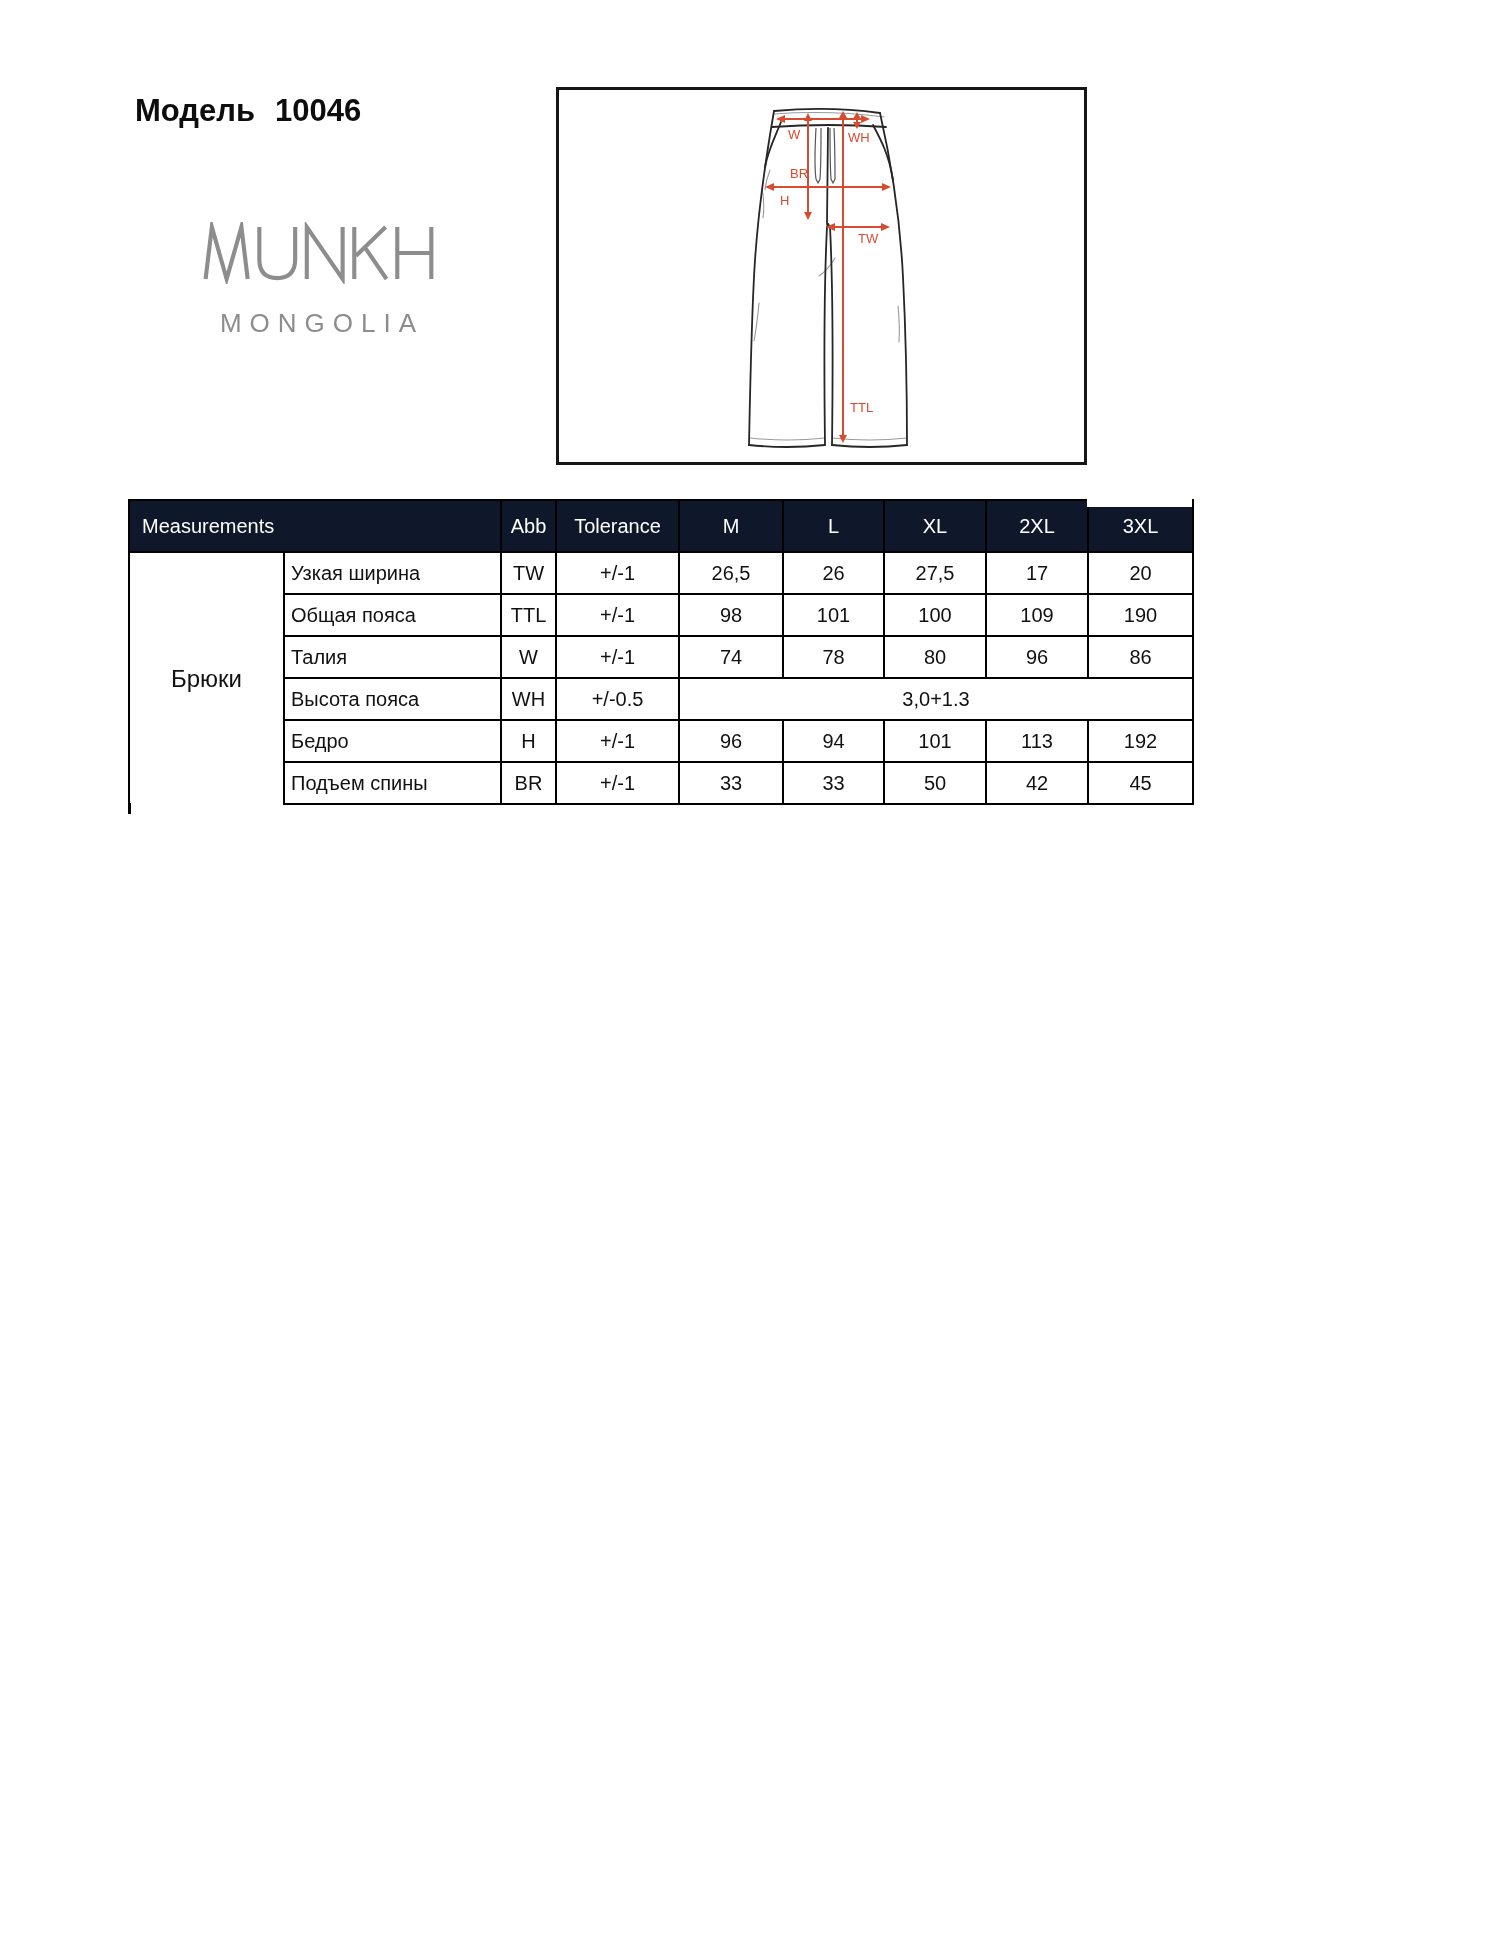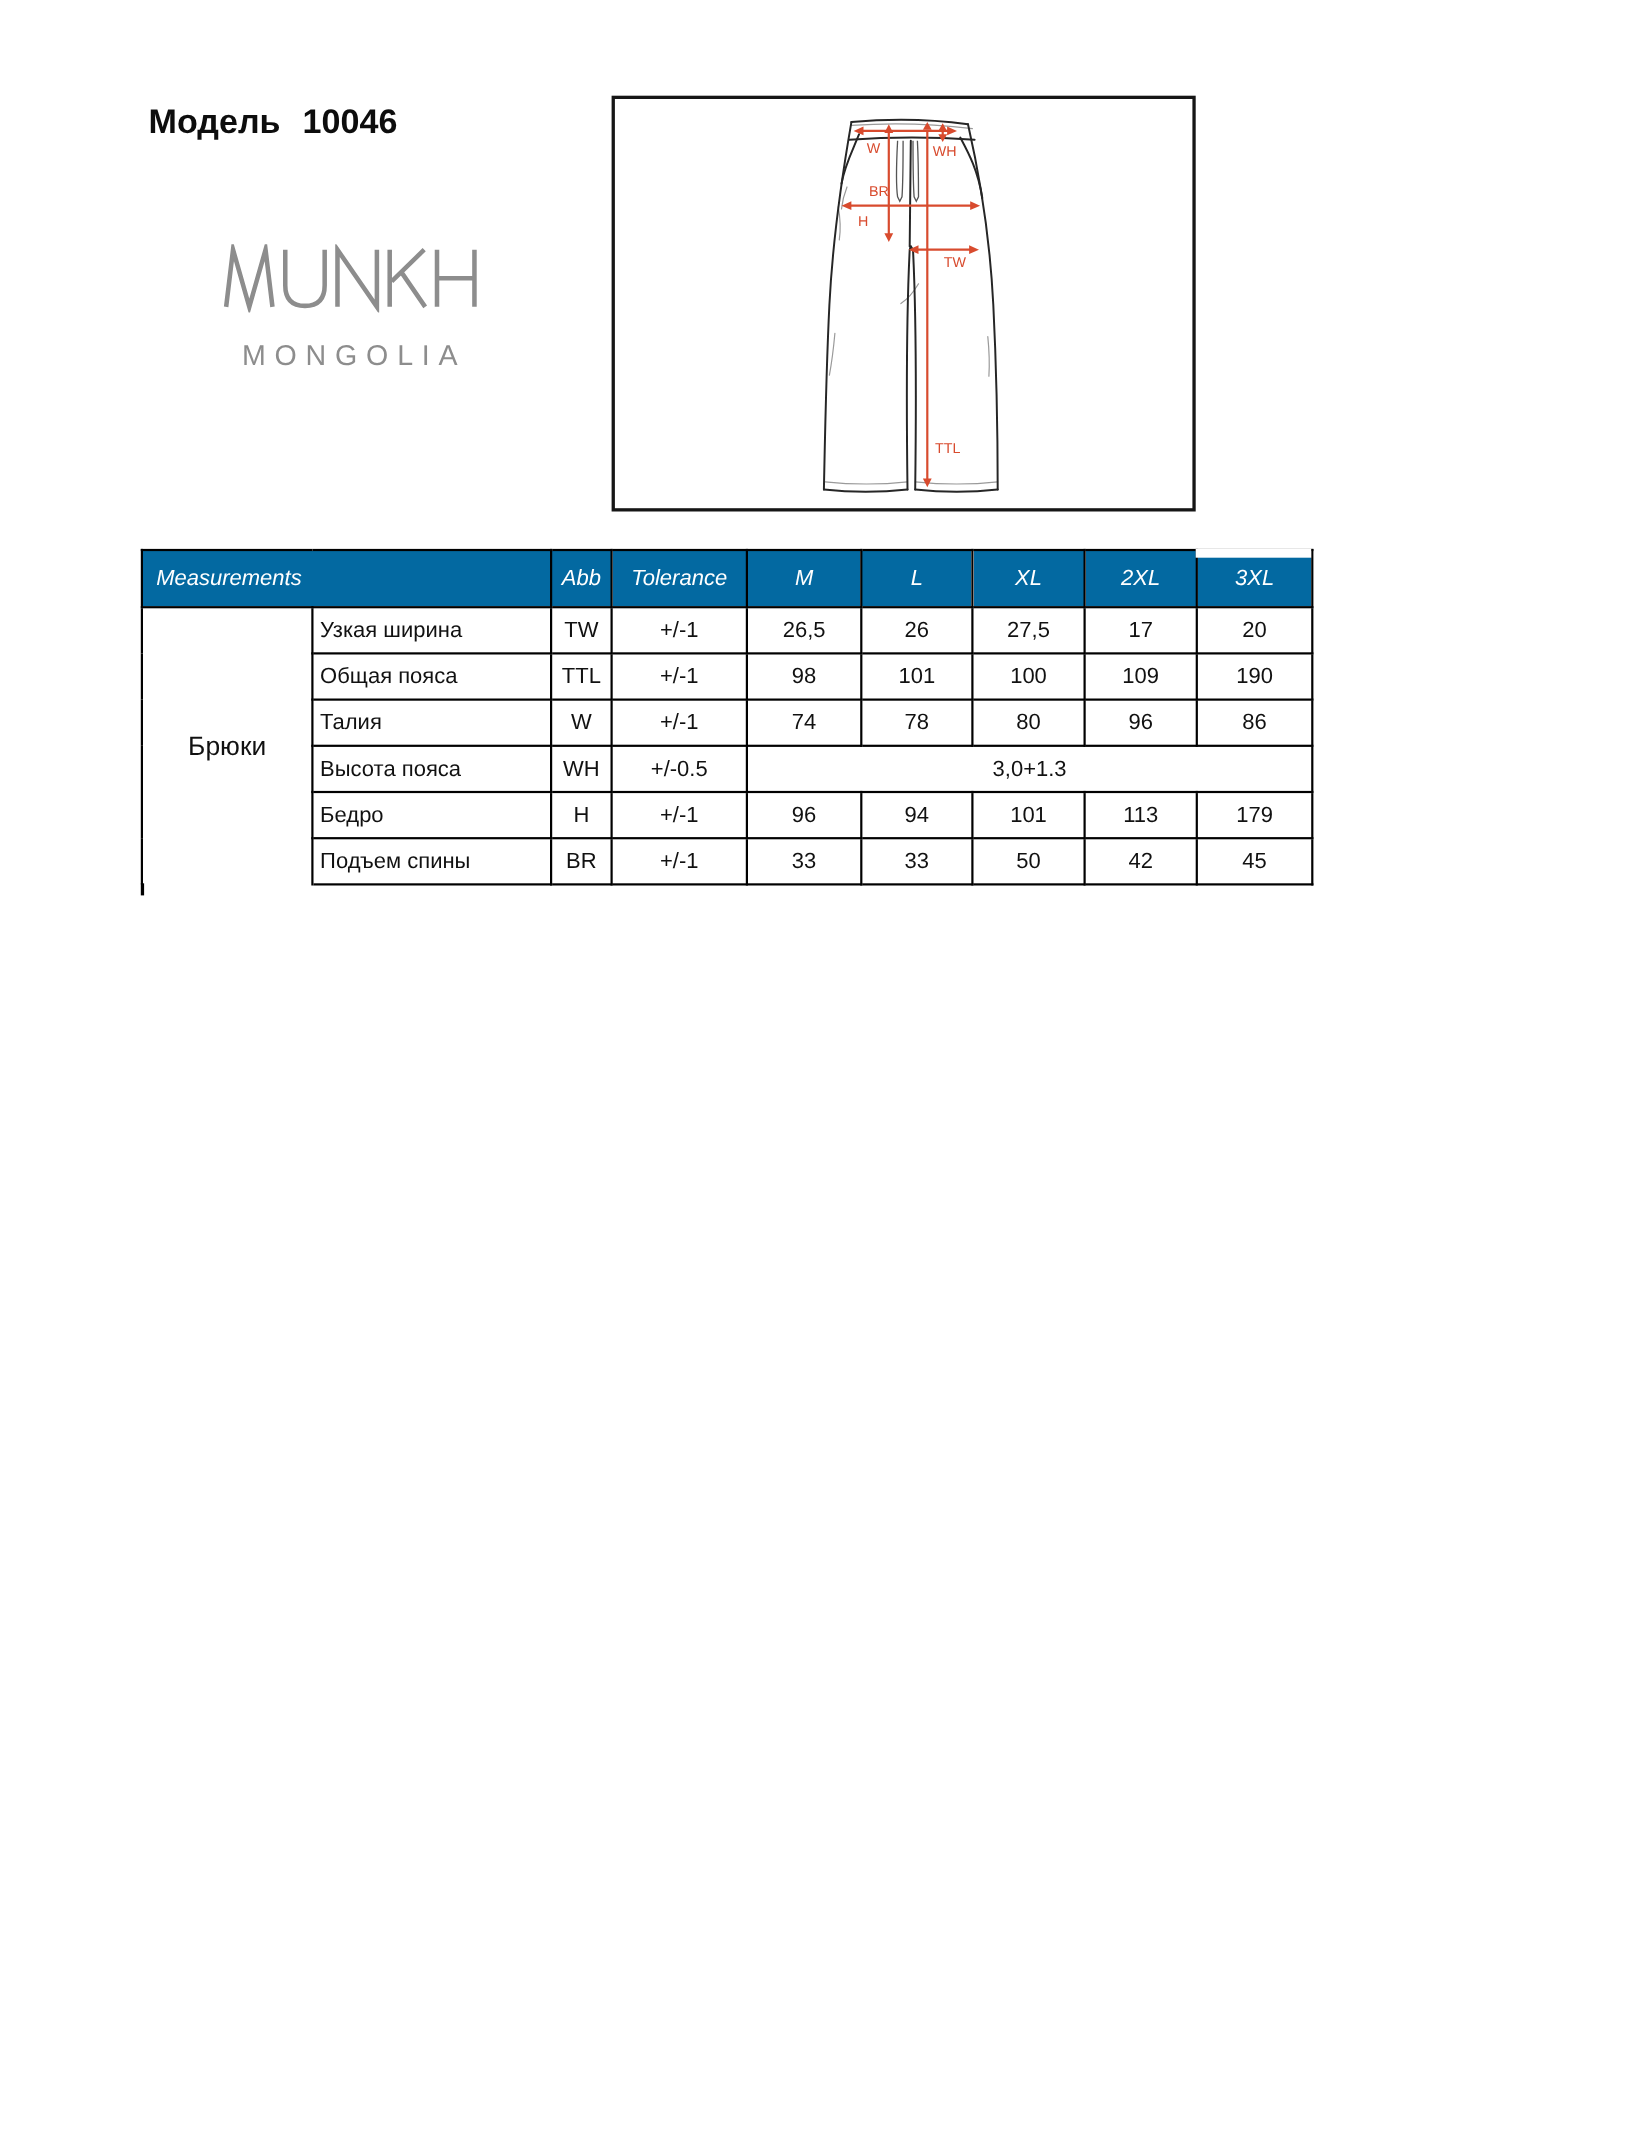--- a/index.html
+++ b/index.html
@@ -30,21 +30,21 @@
   .tblwrap{position:absolute;left:128px;top:499px;width:1064px;}
   table.meas{
     border-collapse:collapse;table-layout:fixed;width:1064px;
   }
   table.meas th, table.meas td{
     border:2.5px solid #000;font-size:20px;padding:0;overflow:hidden;
     font-weight:normal;
   }
   table.meas thead tr{height:52px;}
   table.meas tbody tr{height:42px;}
-  table.meas th{background:#0369a1;color:#ffffff;text-align:center;font-style:italic;}
+  table.meas th{background:#0f172a;color:#ffffff;text-align:center;}
   table.meas th.meas-h{text-align:left;padding-left:12px;}
   table.meas td.c{text-align:center;}
   table.meas td.name{text-align:left;padding-left:6px;}
   table.meas td.group{
     text-align:center;vertical-align:middle;border-bottom:none;font-size:24px;
   }
   .notch{position:absolute;top:0;right:0;width:105px;height:8px;background:#fff;z-index:4;}
   .tail{position:absolute;left:0;top:100%;margin-top:-2px;width:3px;height:11px;background:#000;}
 </style>
 </head>
@@ -197,21 +197,21 @@
         <td class="c" colspan="5">3,0+1.3</td>
       </tr>
       <tr>
         <td class="name">Бедро</td>
         <td class="c">H</td>
         <td class="c">+/-1</td>
         <td class="c">96</td>
         <td class="c">94</td>
         <td class="c">101</td>
         <td class="c">113</td>
-        <td class="c">179</td>
+        <td class="c">192</td>
       </tr>
       <tr>
         <td class="name">Подъем спины</td>
         <td class="c">BR</td>
         <td class="c">+/-1</td>
         <td class="c">33</td>
         <td class="c">33</td>
         <td class="c">50</td>
         <td class="c">42</td>
         <td class="c">45</td>

